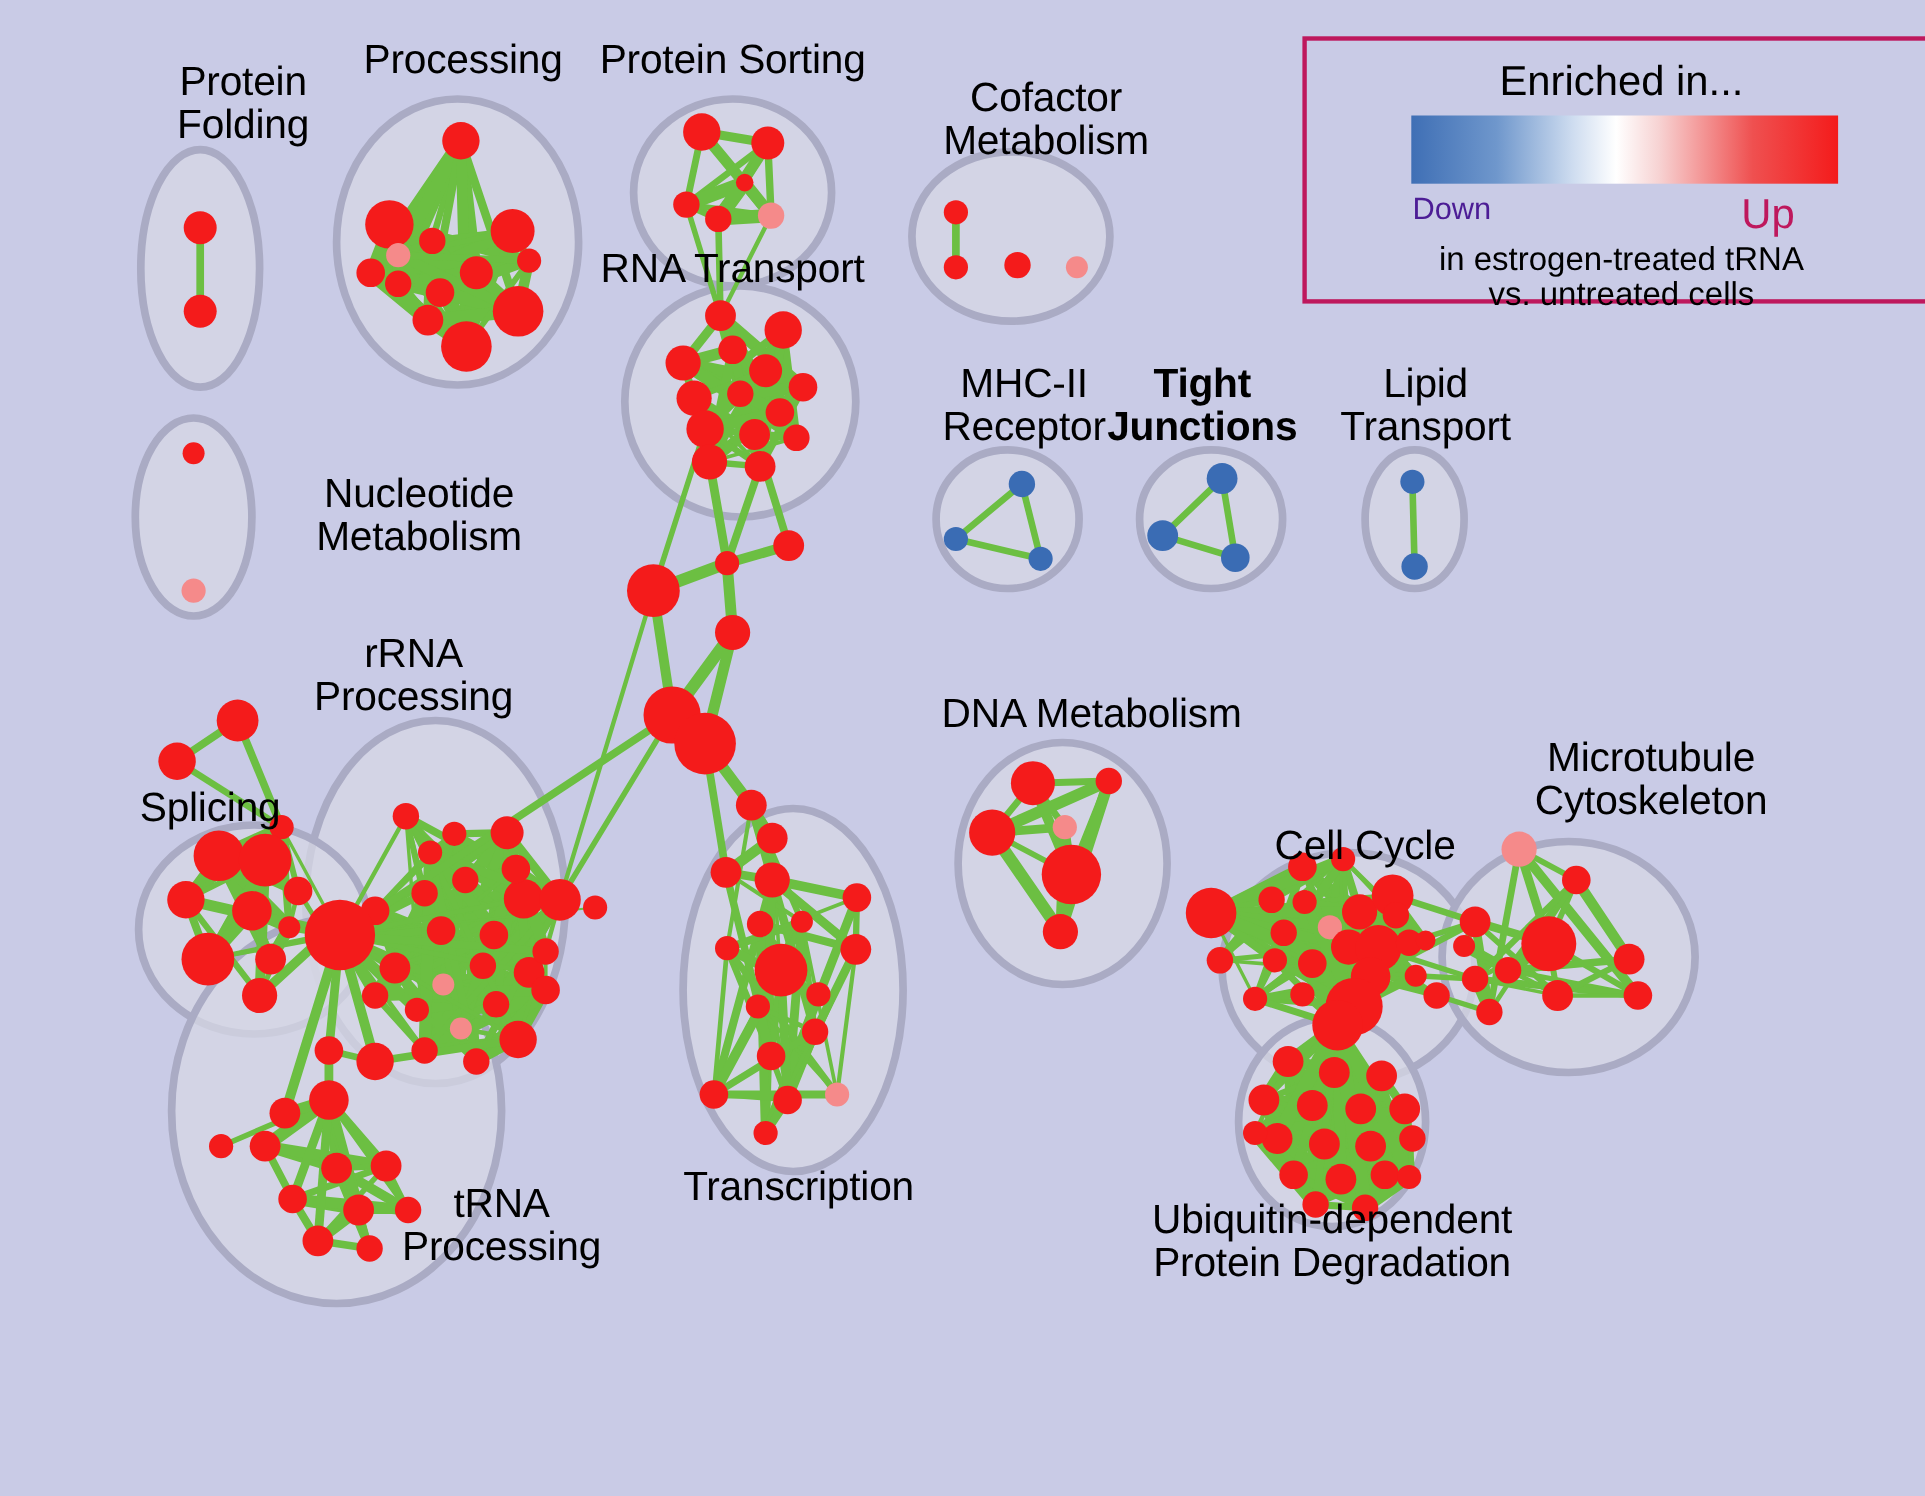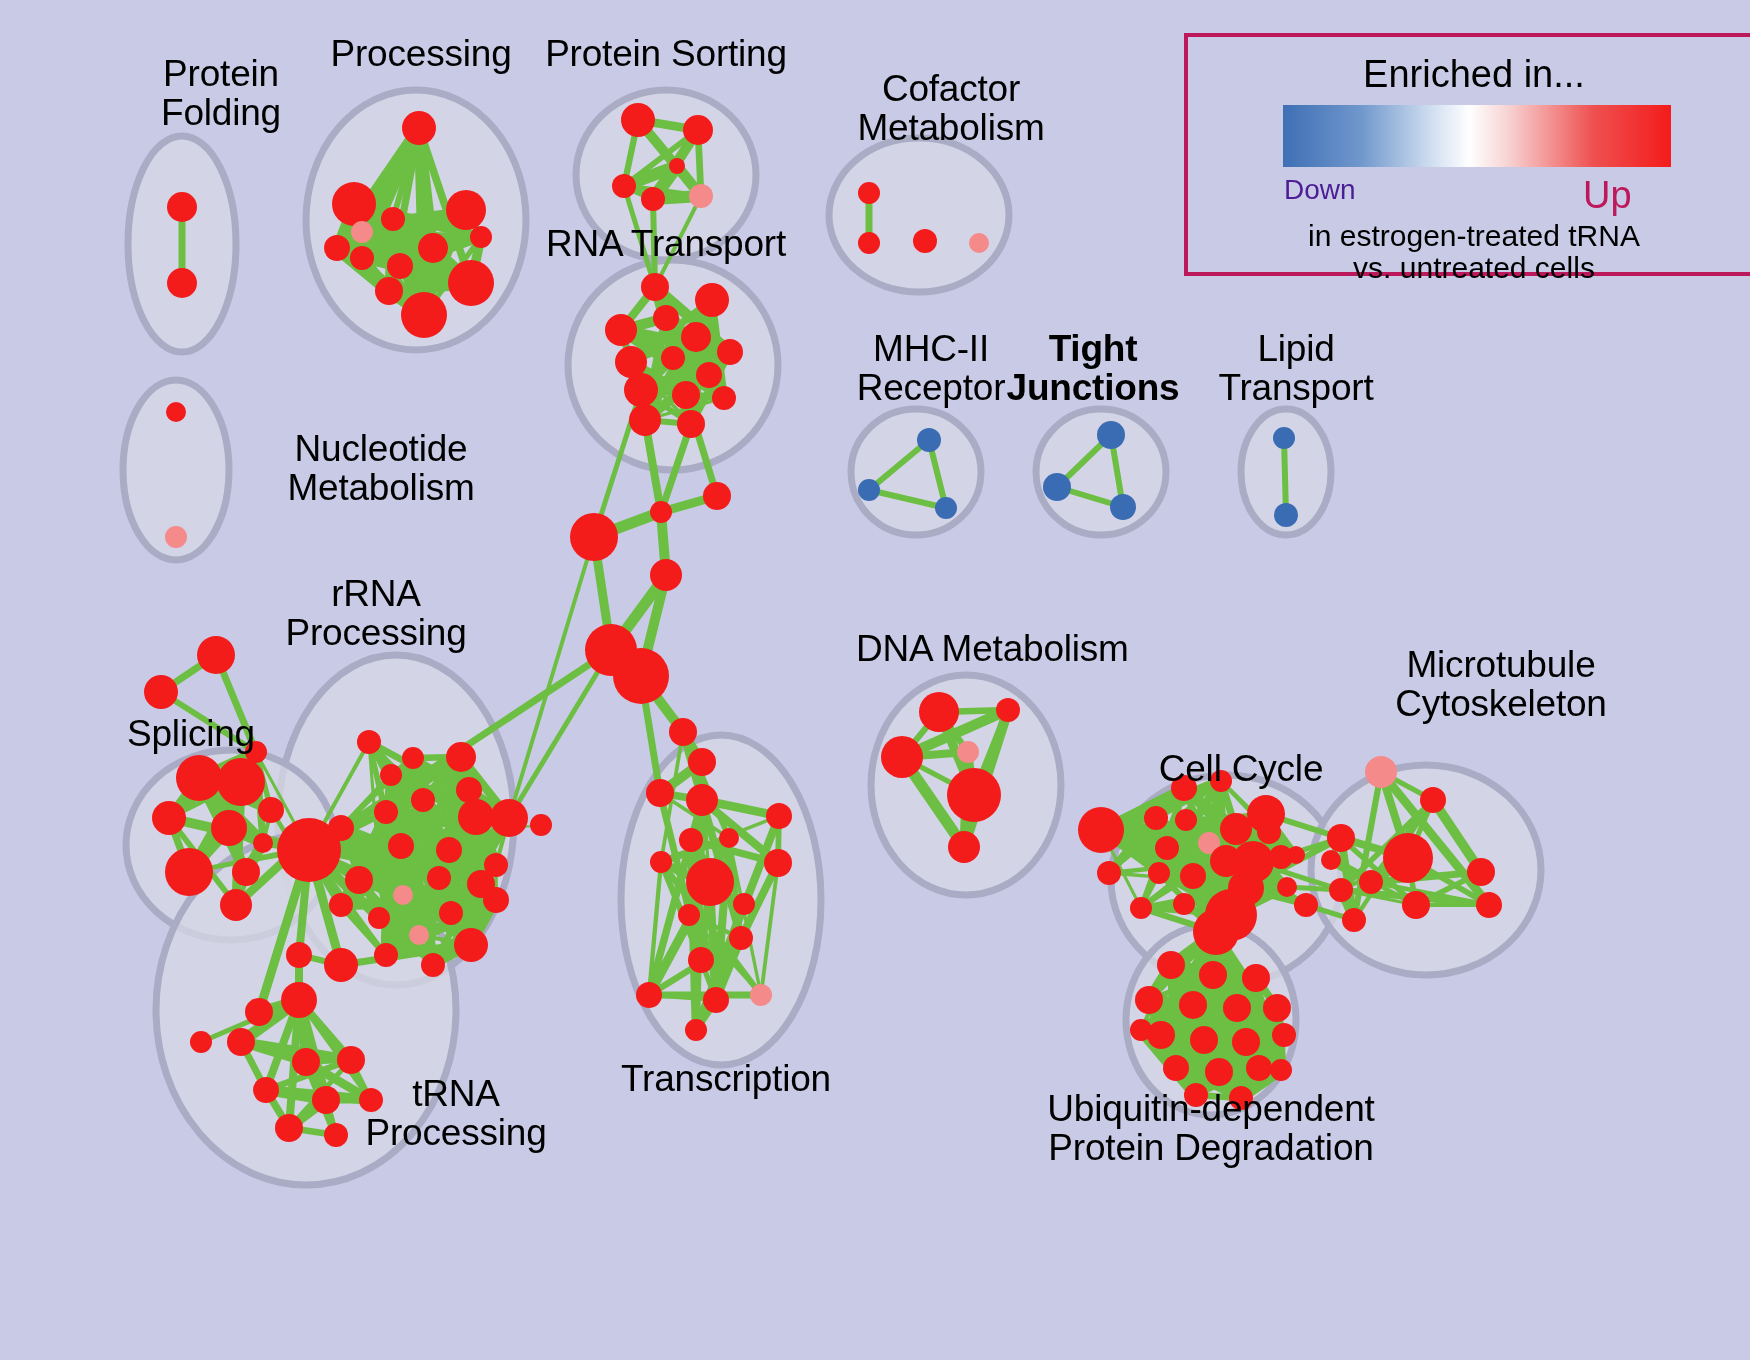--- a/index.html
+++ b/index.html
@@ -983,21 +983,21 @@
       <div class="cluster-label" style="left: 1155px; top: 330px; width: 200px;">Lipid
 Transport</div>
       <div class="cluster-label" style="left: 230px; top: 575px; width: 210px;">rRNA
 Processing</div>
       <div class="cluster-label" style="left: 60px; top: 715px; width: 180px;">Splicing</div>
       <div class="cluster-label" style="left: 300px; top: 1075px; width: 230px;">tRNA
 Processing</div>
       <div class="cluster-label" style="left: 565px; top: 1060px; width: 240px;">Transcription</div>
       <div class="cluster-label" style="left: 815px; top: 630px; width: 250px;">DNA Metabolism</div>
       <div class="cluster-label" style="left: 1100px; top: 750px; width: 200px;">Cell Cycle</div>
-      <div class="cluster-label" style="left: 1310px; top: 646px; width: 300px;">Microtubule
+      <div class="cluster-label" style="left: 1310px; top: 670px; width: 300px;">Microtubule
 Cytoskeleton</div>
       <div class="cluster-label" style="left: 990px; top: 1090px; width: 360px;">Ubiquitin-dependent
 Protein Degradation</div>
     </div>
 
   <div id="legend">
     <div id="legend-title">Enriched in...</div>
     <div id="legend-bar"></div>
     <div id="legend-down">Down</div>
     <div id="legend-up">Up</div>

